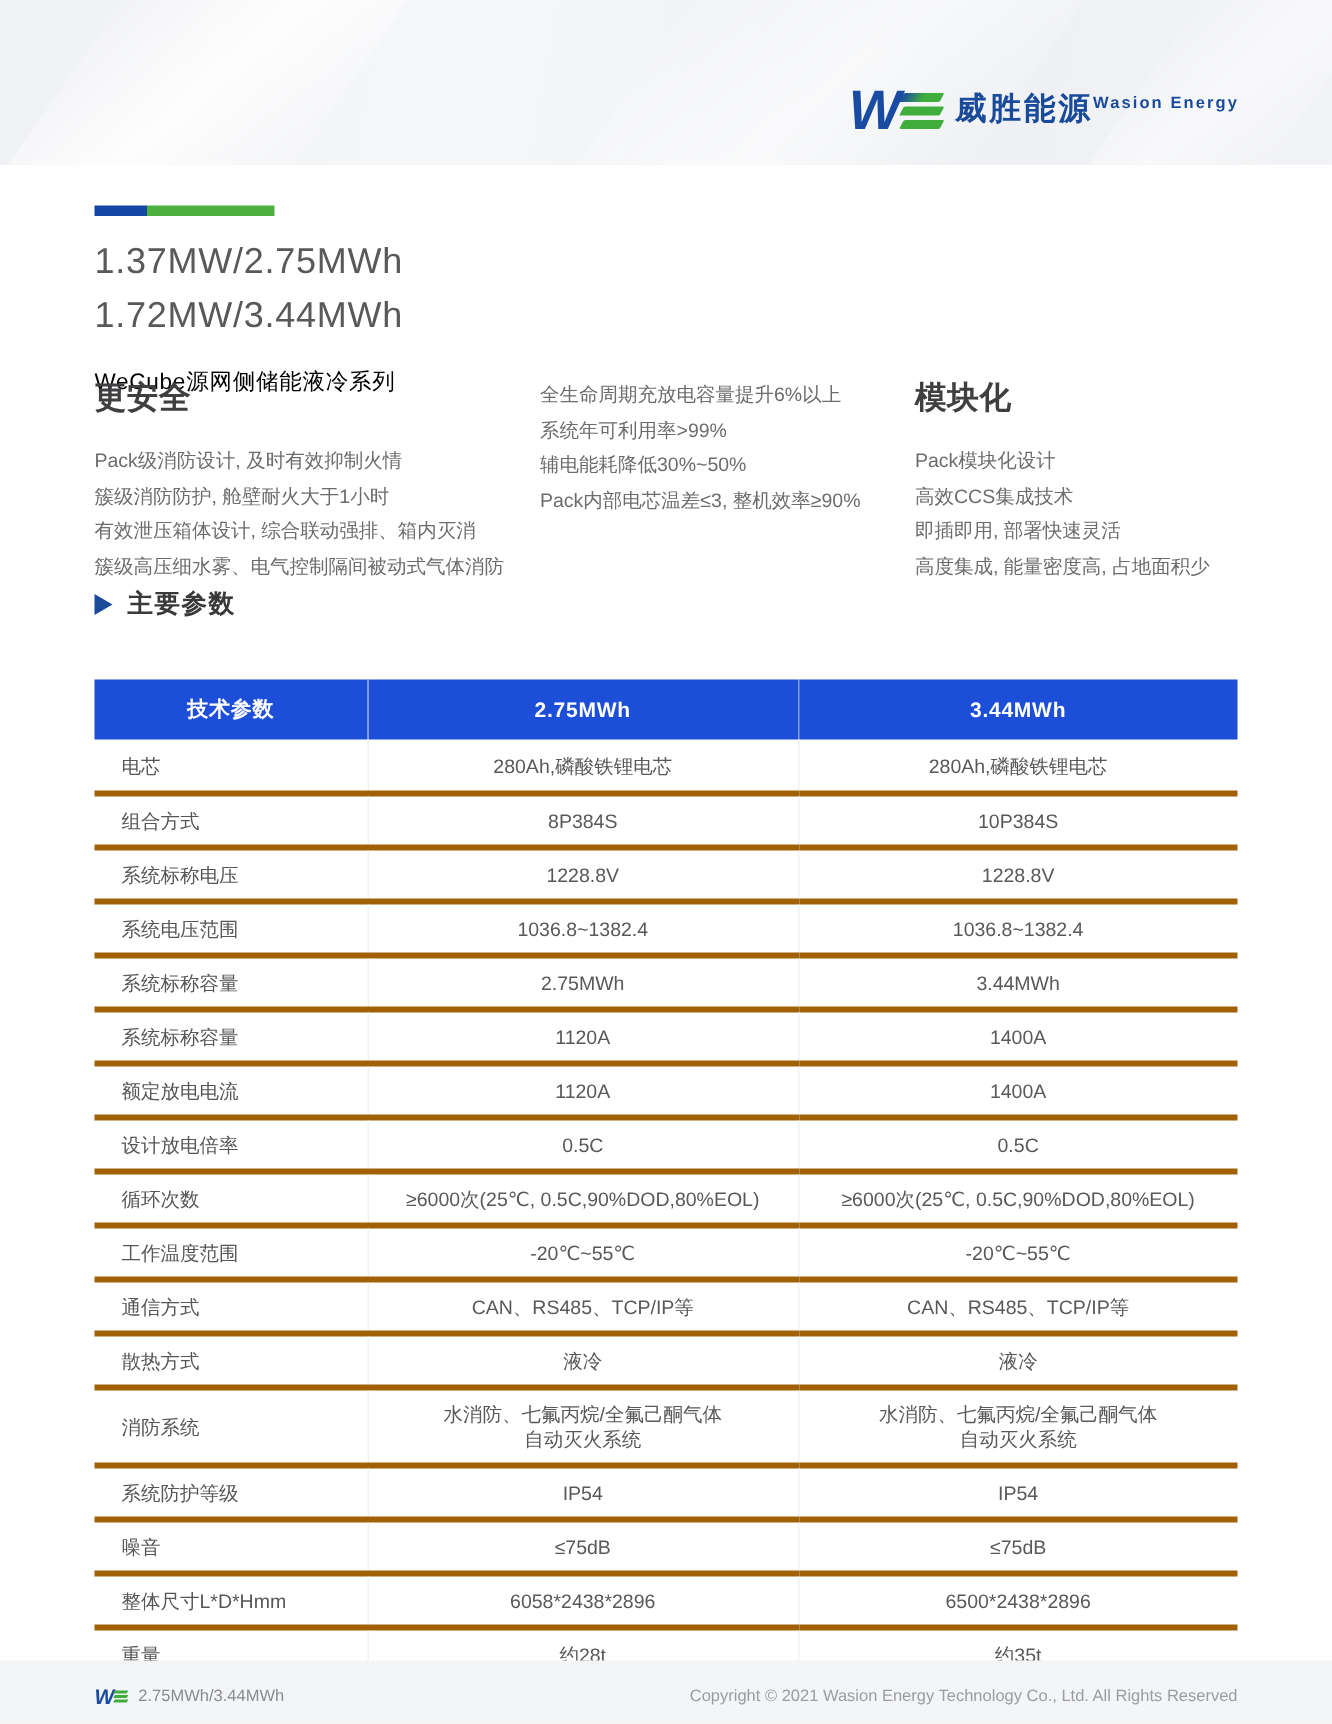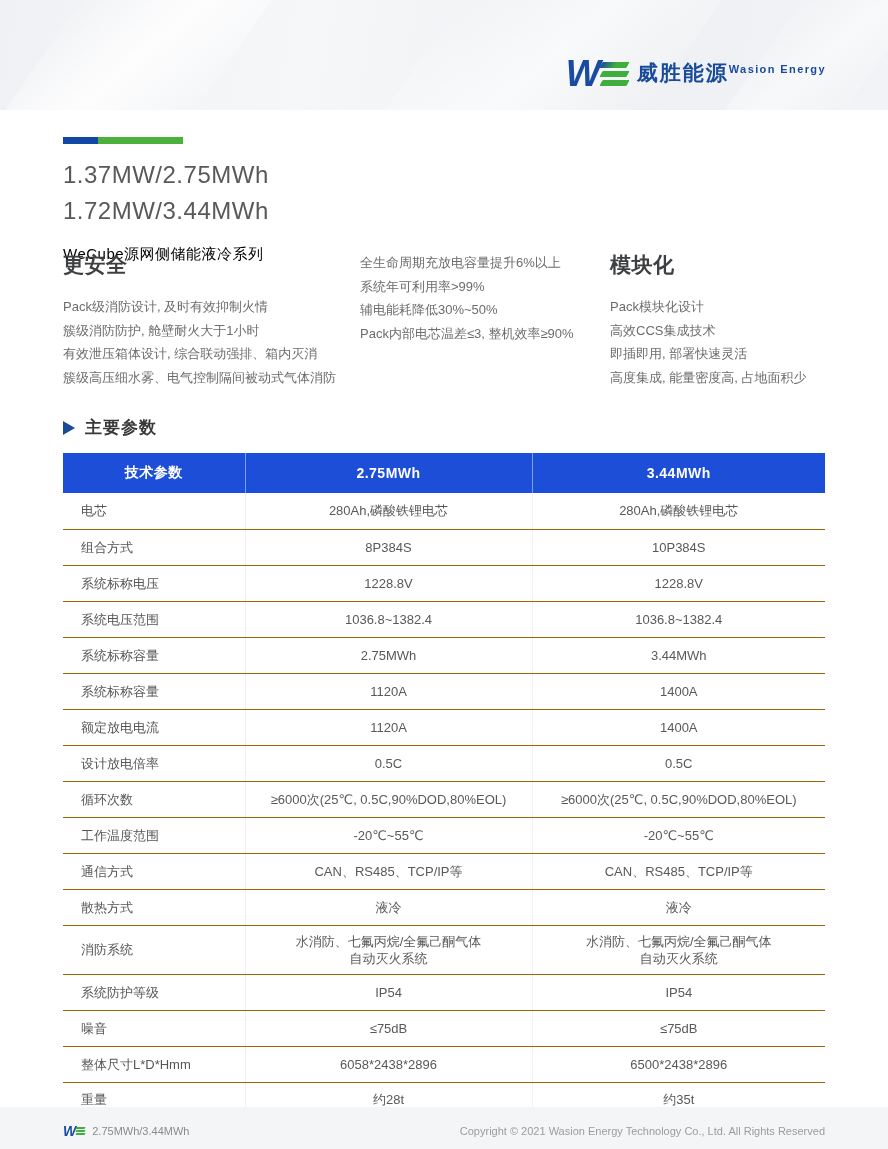--- a/index.html
+++ b/index.html
@@ -39,34 +39,34 @@
   .hero-bar .green { width:85px; height:100%; background:#4cb03c; }
   .hero-title { font-size:24px; font-weight:normal; color:#58595b; line-height:36px; letter-spacing:.5px; }
   .hero-sub { margin-top:16px; font-size:15px; font-weight:normal; color:#000000; letter-spacing:.5px; }
 
   
   .features { position:absolute; left:63px; top:251px; width:762px; display:grid; grid-template-columns:297px 250px 1fr; }
   .feature-title { font-size:21px; font-weight:bold; color:#3e3f41; margin-bottom:16px; letter-spacing:.5px; }
   .feature-item { font-size:13px; color:#6b6c6e; line-height:23.5px; white-space:nowrap; }
 
   
-  .section-head { position:absolute; left:63px; top:416px; display:flex; align-items:center; gap:10px;justify-content:flex-end; }
+  .section-head { position:absolute; left:63px; top:391px; display:flex; align-items:center; gap:10px;justify-content:flex-end; }
   .tri { width:0; height:0; border-top:7px solid transparent; border-bottom:7px solid transparent; border-left:12px solid #1a4b9b; }
   .section-title { font-size:17px; font-weight:bold; color:#39393b; letter-spacing:1px; }
 
   
   .spec-table { position:absolute; left:63px; top:453px; width:762px; border-collapse:collapse; table-layout:fixed; }
   .spec-table thead th {
     background:#1d4ed8; color:#ffffff; font-size:14px; font-weight:bold;
     height:40px; text-align:center; letter-spacing:.5px;margin-top:47px;
   }
   .spec-table thead th + th { border-left:1px solid rgba(255,255,255,.45); }
   .spec-table td {
     height:36px; padding:7px 10px; font-size:13px; color:#595959;
-    border-bottom:1px solid #a16207; text-align:center; white-space:pre-line; line-height:17px;
+    border-bottom:4px solid #a16207; text-align:center; white-space:pre-line; line-height:17px;
   }
   .spec-table td + td { border-left:1px solid #f1f2f4; }
   .spec-table td:first-child { text-align:left; padding-left:18px; color:#565656; }
   .spec-table tbody tr:last-child td { border-bottom:2px solid #dcdee1; }
 
   
   .footer-band { position:absolute; left:0; bottom:0; width:888px; height:42px; background:#f4f5f7; }
   .footer { position:absolute; left:63px; right:63px; bottom:11px; display:flex; justify-content:space-between; align-items:center; }
   .footer-left { display:flex; align-items:center; gap:7px; }
   .mini-logo { display:flex; align-items:center; }

